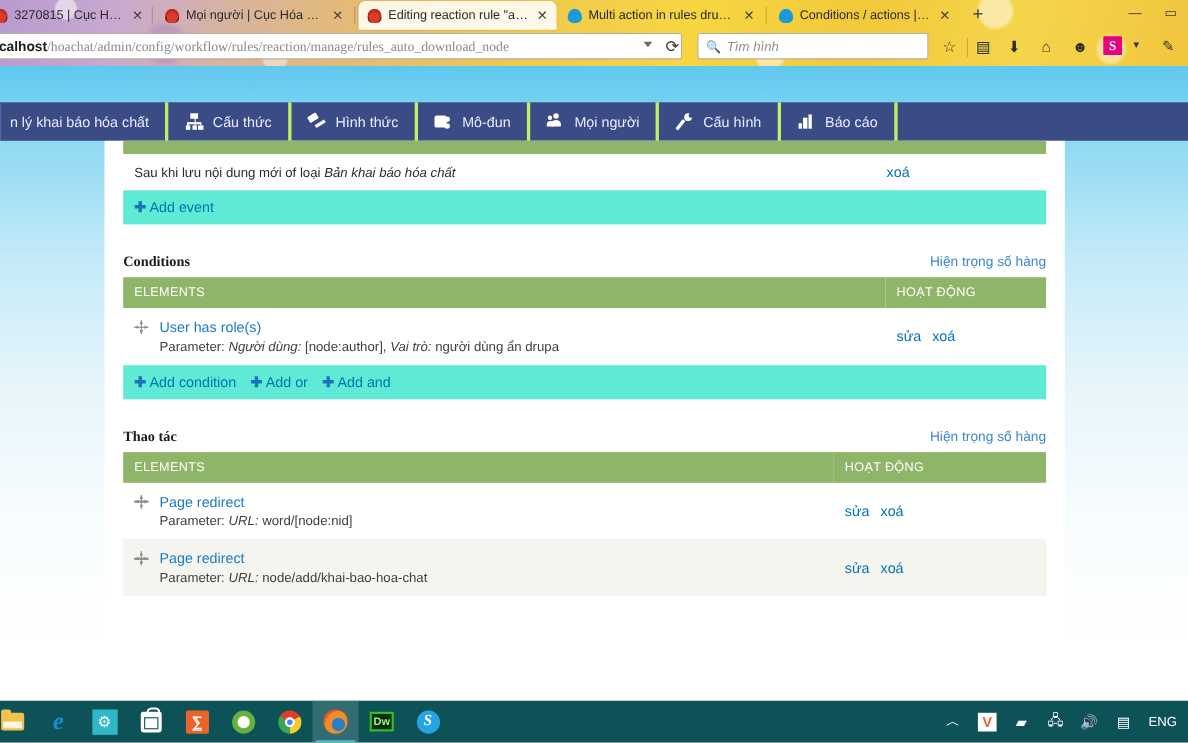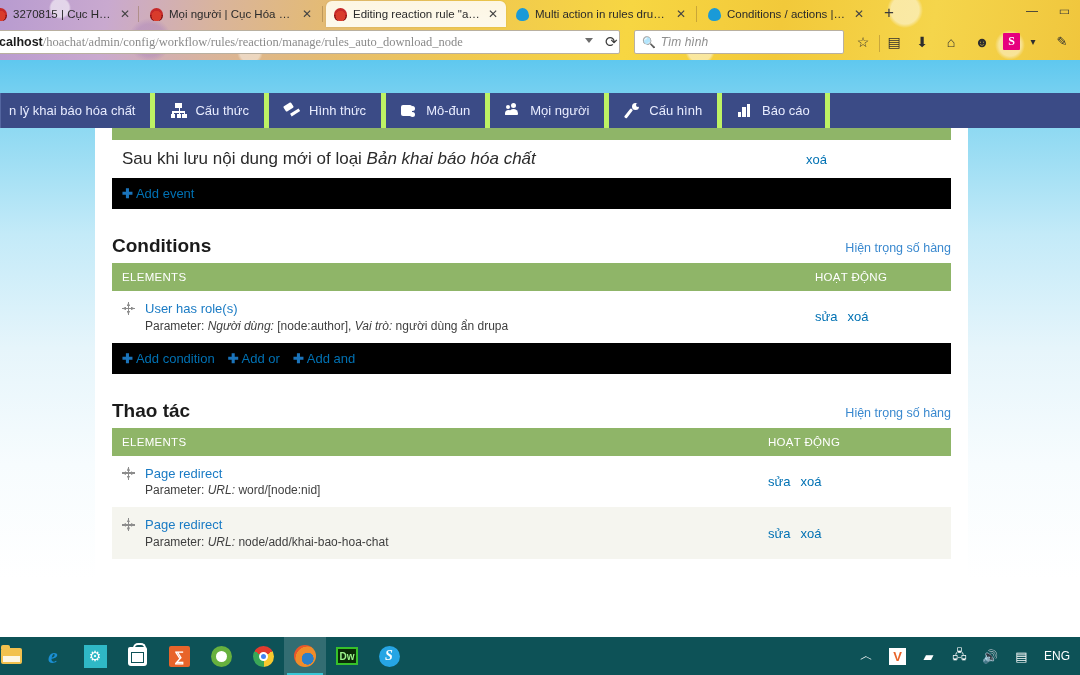--- a/index.html
+++ b/index.html
@@ -103,21 +103,21 @@
   .ic-person{display:inline-block;width:13px;height:13px;position:relative;}
   .ic-person::before{content:"";position:absolute;left:3.5px;top:0;width:6px;height:6px;background:#fff;border-radius:50%;}
   .ic-person::after{content:"";position:absolute;left:0.5px;top:7px;width:12px;height:6.5px;background:#fff;border-radius:6px 6px 2px 2px;}
   
   #bluebar{
     position:absolute;left:0;top:33px;width:1080px;height:35px;
     background:#3b4b86;display:flex;align-items:stretch;
   }
   #bluebar .bbitem{
     display:flex;align-items:center;gap:8px;padding:0 15px;color:#e8ecff;font-size:13px;
-    border-right:5px solid #bef264;white-space:nowrap;
+    border-right:3px solid #bef264;white-space:nowrap;
   }
   #bluebar .bbitem:first-child{border-left:1px solid #5466a0;}
   .gicon{width:17px;height:15px;position:relative;flex:0 0 17px;}
   
   .ic-struct i{position:absolute;background:#fff;}
   .ic-struct .b{width:7px;height:5px;left:5px;top:0;}
   .ic-struct .v{width:1.6px;height:4px;left:8.2px;top:5px;}
   .ic-struct .h{width:13px;height:1.6px;left:2px;top:8px;}
   .ic-struct .l1{width:1.6px;height:2px;left:2px;top:9px;}
   .ic-struct .l2{width:1.6px;height:2px;left:8.2px;top:9px;}
@@ -157,45 +157,45 @@
   }
   .inner{padding:0 17px;}
   .tbl{width:100%;border-collapse:collapse;table-layout:fixed;font-size:13px;}
   .tbl th{
     background:#8fb568;color:#ffffff;text-align:left;font-weight:normal;
     font-size:11.5px;letter-spacing:.3px;padding:8px 10px;border:none;
   }
   .tbl td{padding:9px 10px;vertical-align:middle;color:#2b2b2b;border:none;}
   .row-white{background:#ffffff;}
   .row-alt{background:#f5f5ef;}
-  .row-add{background:#000000;}
+  .row-add{background:#5eead4;}
   .row-add td{padding:8px 10px;}
   .addlink{color:#0071b3;font-size:13px;text-decoration:none;margin-right:13px;white-space:nowrap;}
   .plus{color:#1b74bb;font-weight:bold;margin-right:3px;}
   .op{color:#0071b3;text-decoration:none;font-size:13px;margin-right:10px;}
   .secthead{
     display:flex;align-items:baseline;justify-content:space-between;
     margin:26px 0 6px 0;
   }
-  .secttitle{font-size:19px;font-weight:bold;color:#1b1b1b;}
+  .secttitle{font-size:13px;font-weight:bold;color:#1b1b1b;font-family:Liberation Serif, serif;}
   .sectlink{color:#3a89cf;font-size:12.5px;text-decoration:none;}
   .elname{color:#1a7bc4;font-size:13px;text-decoration:none;display:block;line-height:1.35;}
   .elparam{color:#3f3f3f;font-size:12px;margin-top:2px;line-height:1.35;}
   .elparam em{font-style:italic;}
   .drag{display:inline-block;width:13px;height:13px;position:relative;vertical-align:top;margin-top:2px;}
   .drag i{position:absolute;background:#8c8c8c;}
   .drag .hb{left:0;top:5.6px;width:13px;height:1.6px;}
   .drag .vb{left:5.6px;top:0;width:1.6px;height:13px;}
   .drag .a1{left:4.6px;top:0.4px;width:3.6px;height:3.6px;clip-path:polygon(50% 0,100% 100%,0 100%);}
   .drag .a2{left:4.6px;top:9px;width:3.6px;height:3.6px;clip-path:polygon(0 0,100% 0,50% 100%);}
   .drag .a3{left:0.4px;top:4.6px;width:3.6px;height:3.6px;clip-path:polygon(0 50%,100% 0,100% 100%);}
   .drag .a4{left:9px;top:4.6px;width:3.6px;height:3.6px;clip-path:polygon(0 0,100% 50%,0 100%);}
   .cell-flex{display:flex;gap:10px;align-items:flex-start;}
   .topstrip{height:12px;background:#8fb568;margin:0 17px;}
-  .evt-txt{font-size:17px;color:#2b2b2b;}
+  .evt-txt{font-size:12px;color:#2b2b2b;}
   .evt-txt em{font-style:italic;}
   
   #taskbar{
     position:absolute;left:0;top:637px;width:1080px;height:38px;
     background:#0d5257;display:flex;align-items:center;
   }
   .tbapp{width:42px;height:38px;display:flex;align-items:center;justify-content:center;position:relative;}
   .tbapp.on{background:rgba(255,255,255,.16);}
   .tbapp.on::after{content:"";position:absolute;left:3px;right:3px;bottom:0;height:2px;background:#39c6d6;}
   .tray{margin-left:auto;display:flex;align-items:center;gap:14px;padding-right:10px;color:#ffffff;font-size:12px;}

